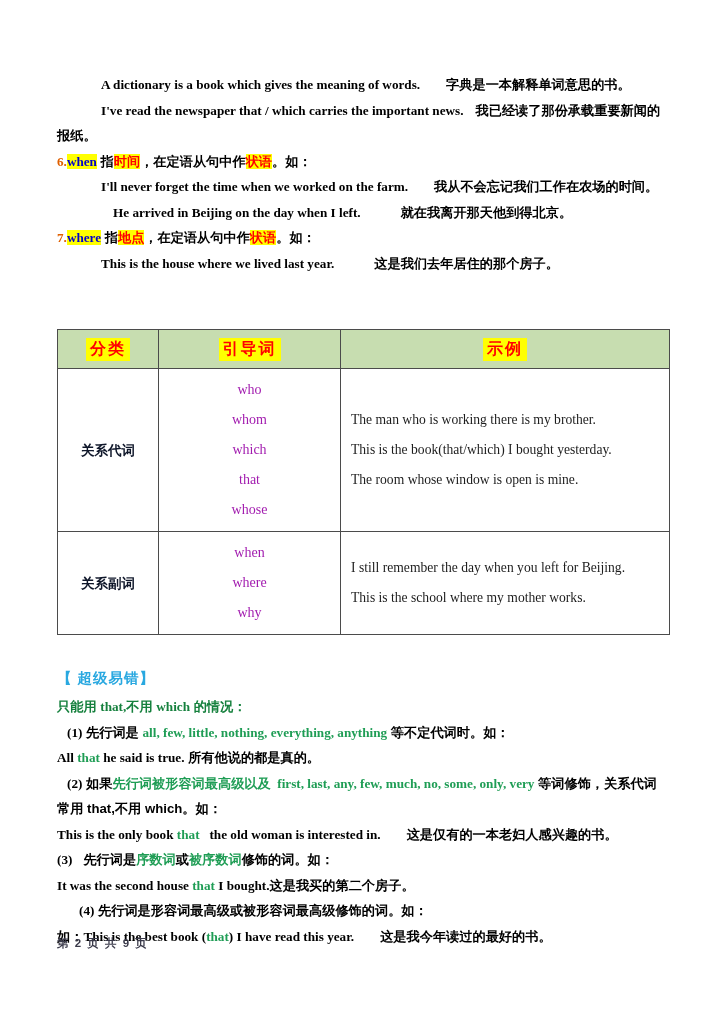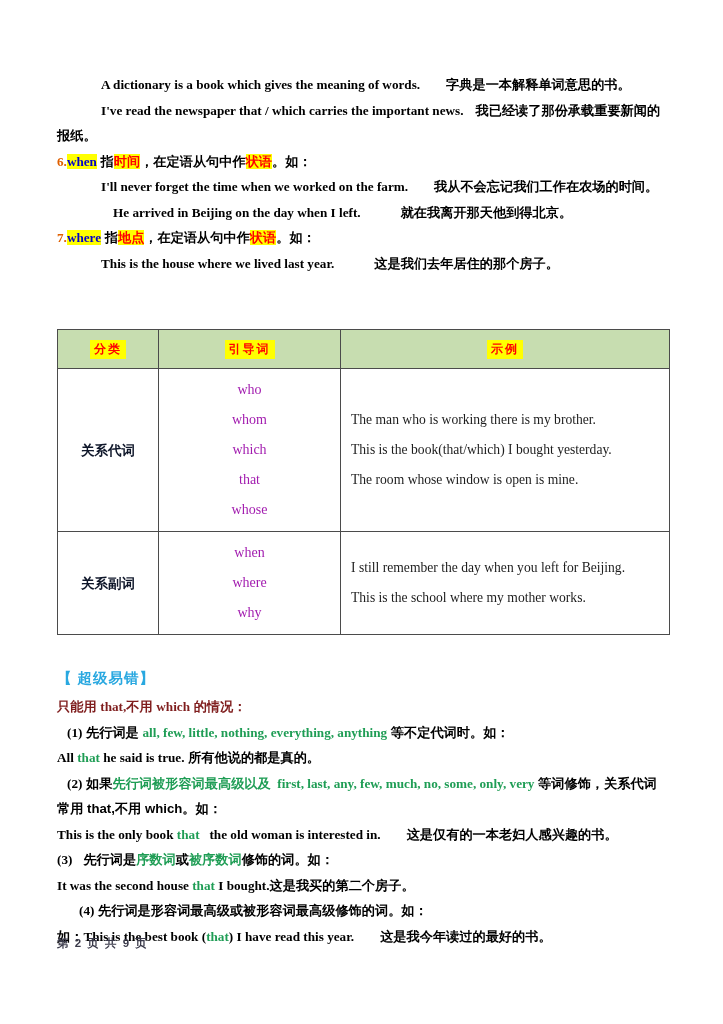--- a/index.html
+++ b/index.html
@@ -63,21 +63,21 @@
     font-family: "Liberation Sans", sans-serif;
     font-weight: bold;
     font-size: 14.5px;
     color: #29a8e0;
     letter-spacing: 1px;
   }
   .sub-head {
     font-family: "Liberation Sans", sans-serif;
     font-weight: bold;
     font-size: 13.2px;
-    color: #7f1d1d;
+    color: #15803d;
     line-height: 25.5px;
   }
 
   
   table.summary {
     border-collapse: collapse;
     width: 609px;
     table-layout: fixed;
     margin: 0;
   }
@@ -90,21 +90,21 @@
     background: #c7ddb0;
     height: 38px;
     text-align: center;
   }
   .th-label {
     display: inline-block;
     background: #ffff00;
     color: #ff0000;
     font-family: "Liberation Sans", sans-serif;
     font-weight: bold;
-    font-size: 12px;
+    font-size: 16px;
     padding: 1px 4px;
     letter-spacing: 2px;
   }
   td.col-cat { width: 100px; text-align: center; }
   td.col-word { width: 181px; text-align: center; }
   td.col-ex { width: 328px; text-align: left; }
   .cat-text {
     font-family: "Liberation Sans", sans-serif;
     font-weight: bold;
     font-size: 13.5px;

